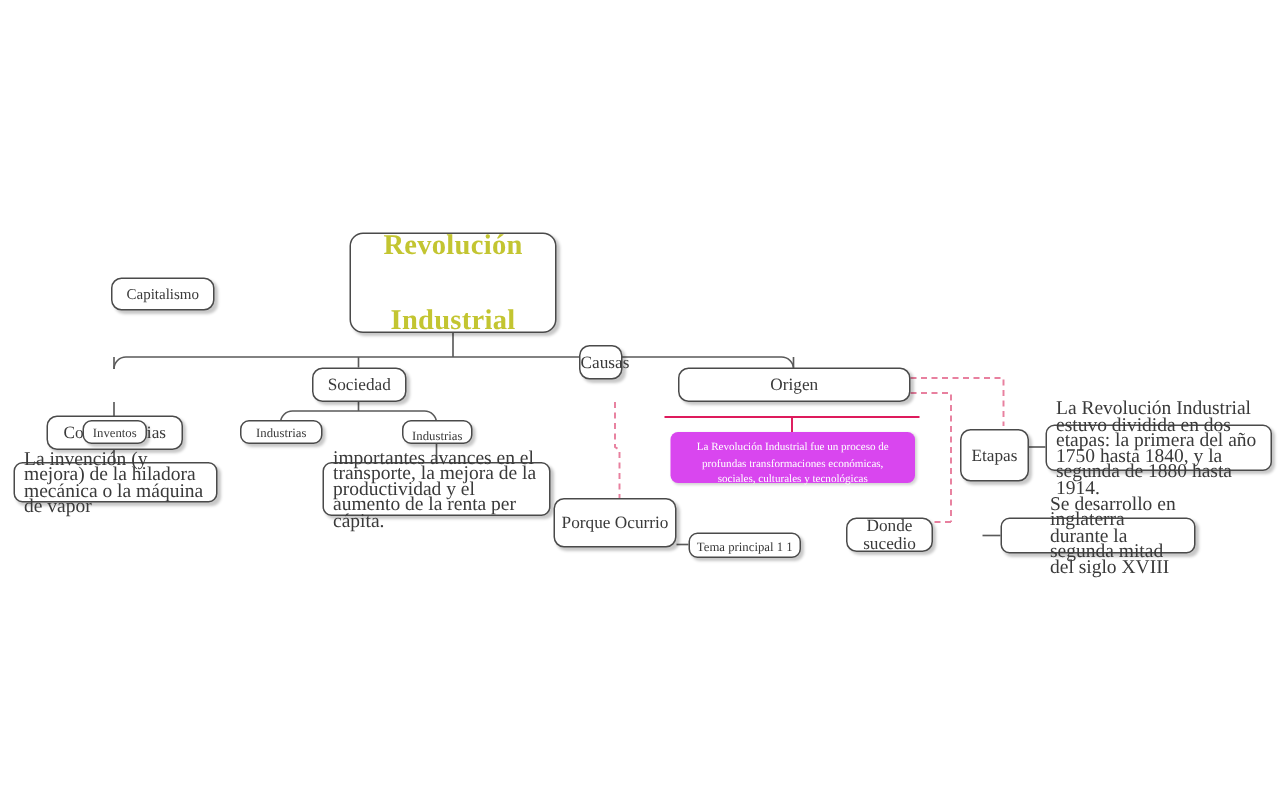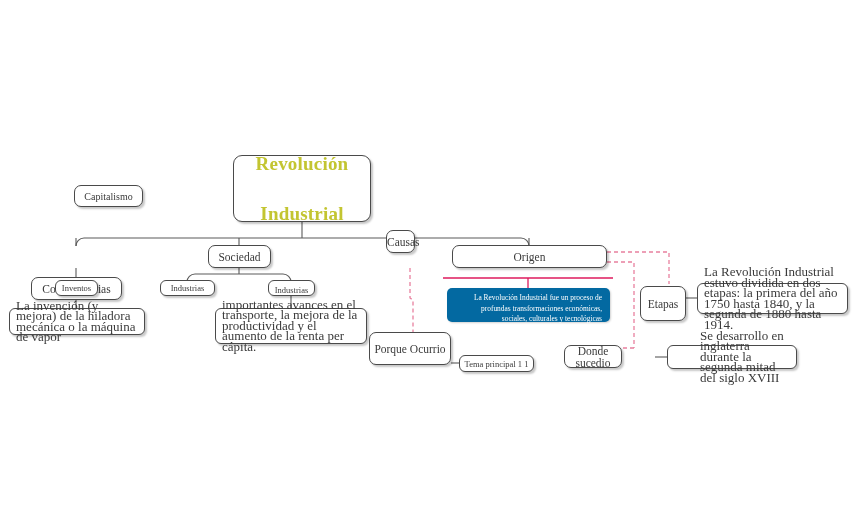--- a/index.html
+++ b/index.html
@@ -36,23 +36,23 @@
   
   .leaf{
     font-size:13px;line-height:10.5px;text-align:left;
     padding:4px 6px;justify-content:center;border-radius:6px;
   }
   .leaf span{text-align:left;}
 
   
   .callout{
     position:absolute;box-sizing:border-box;
-    background:#0369a1;border:none;border-radius:5px;
+    background:#d946ef;border:none;border-radius:5px;
     color:#ffffff;font-size:7.4px;line-height:10.5px;
-    text-align:right;padding:5px 8px;
+    text-align:center;padding:5px 8px;
     box-shadow:1px 1px 2px rgba(0,0,0,0.18);
     z-index:3;
   }
 </style>
 </head>
 <body>
 
 <div id="canvas">
 
   <svg class="edges" viewBox="0 0 857 531">

